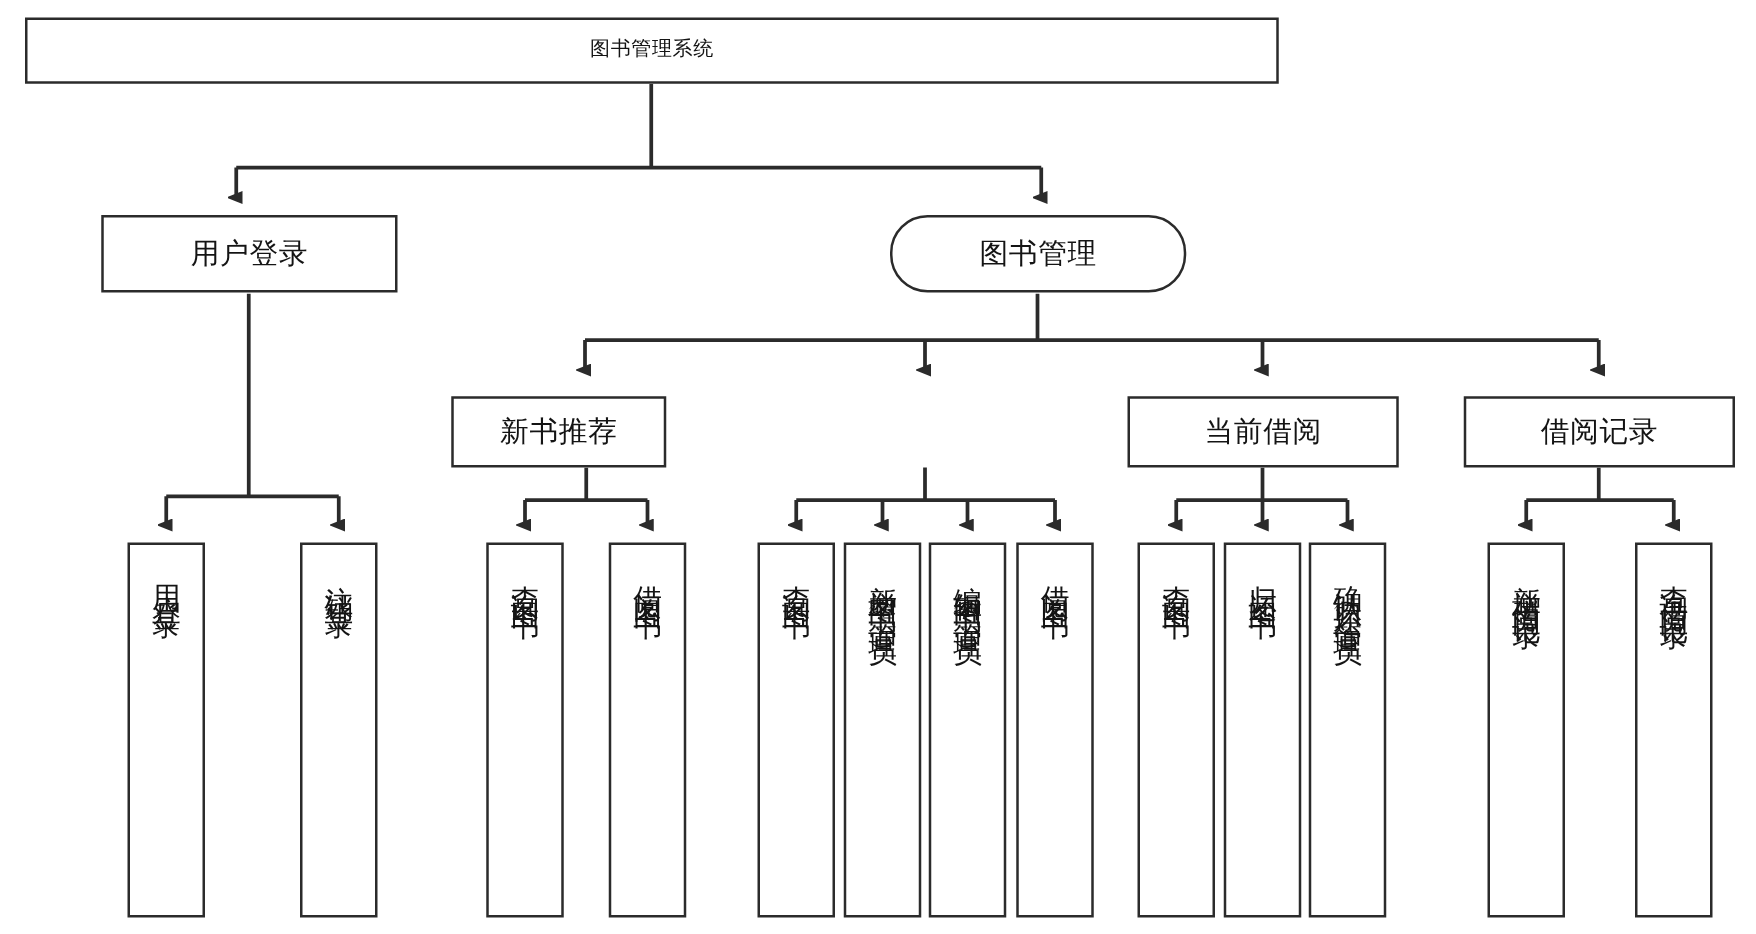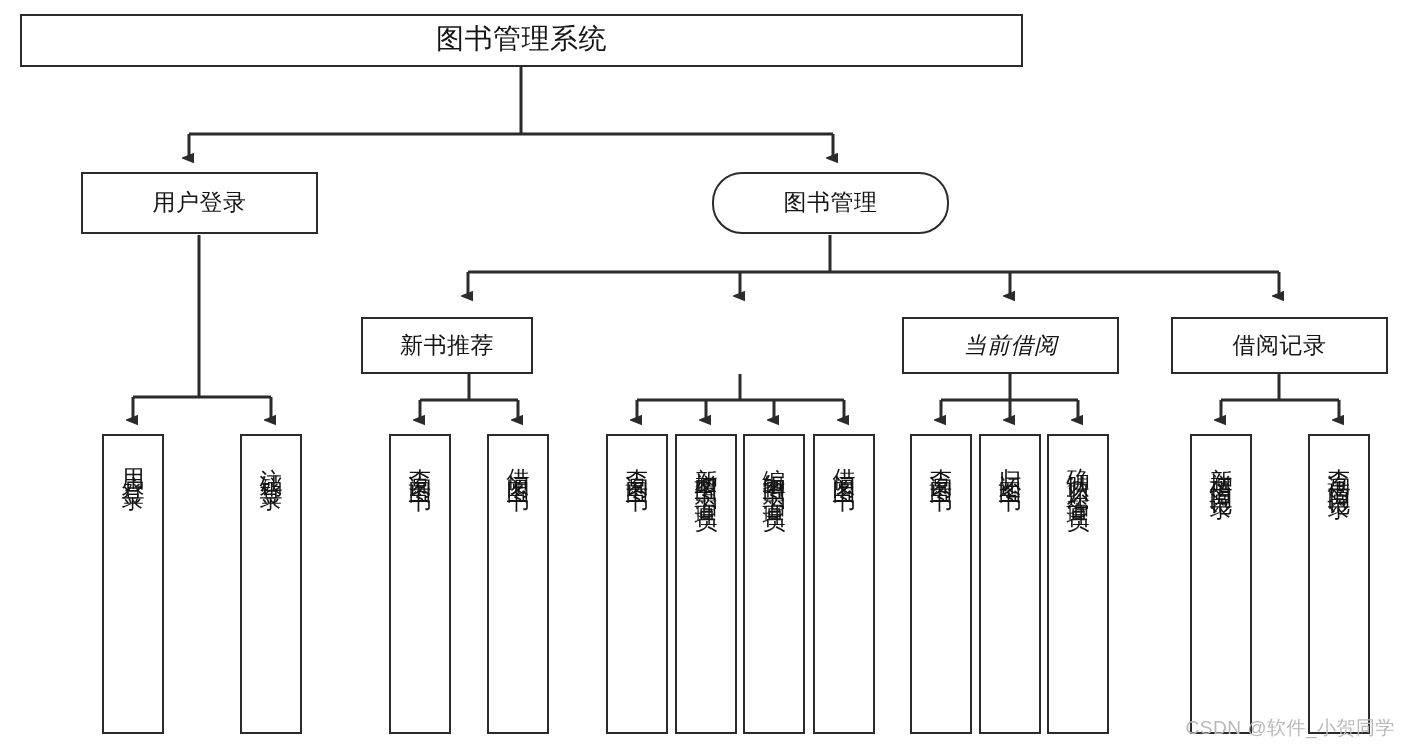--- a/index.html
+++ b/index.html
@@ -29,21 +29,21 @@
   .node .lbl{
     display:block;
     line-height:1.28;
     letter-spacing:0.5px;
     white-space:pre-line;
   }
   
   .h-node .lbl{
     font-size:23px;
   }
-  .root .lbl{ font-size:28px;font-family:Liberation Mono, monospace; }
+  .root .lbl{ font-size:16px; }
   
   .v-node{
     align-items:flex-start;
     justify-content:center;
     padding-top:0;
   }
   .v-node .lbl{
     writing-mode:vertical-rl;
     text-orientation:upright;
     font-size:23px;
@@ -134,21 +134,21 @@
 
   <div class="node h-node" style="left:712px;top:172px;width:237px;height:62px;border-radius:30px;">
     <span class="lbl">图书管理</span>
   </div>
 
   <div class="node h-node" style="left:361px;top:317px;width:172px;height:57px;">
     <span class="lbl">新书推荐</span>
   </div>
 
 
-  <div class="node h-node" style="left:902px;top:317px;width:217px;height:57px;font-style:italic;">
+  <div class="node h-node" style="left:902px;top:317px;width:217px;height:57px;">
     <span class="lbl">当前借阅</span>
   </div>
 
   <div class="node h-node" style="left:1171px;top:317px;width:217px;height:57px;">
     <span class="lbl">借阅记录</span>
   </div>
 
   <div class="node v-node" style="left:102px;top:434px;width:62px;height:300px;">
     <span class="lbl">用户登录</span>
   </div>
@@ -194,15 +194,14 @@
   </div>
 
   <div class="node v-node tall" style="left:1190px;top:434px;width:62px;height:300px;">
     <span class="lbl">新增借阅记录</span>
   </div>
 
   <div class="node v-node tall" style="left:1308px;top:434px;width:62px;height:300px;">
     <span class="lbl">查询借阅记录</span>
   </div>
 
-  <div class="watermark">CSDN @软件_小贺同学</div>
 
 </div>
 
 </body></html>

